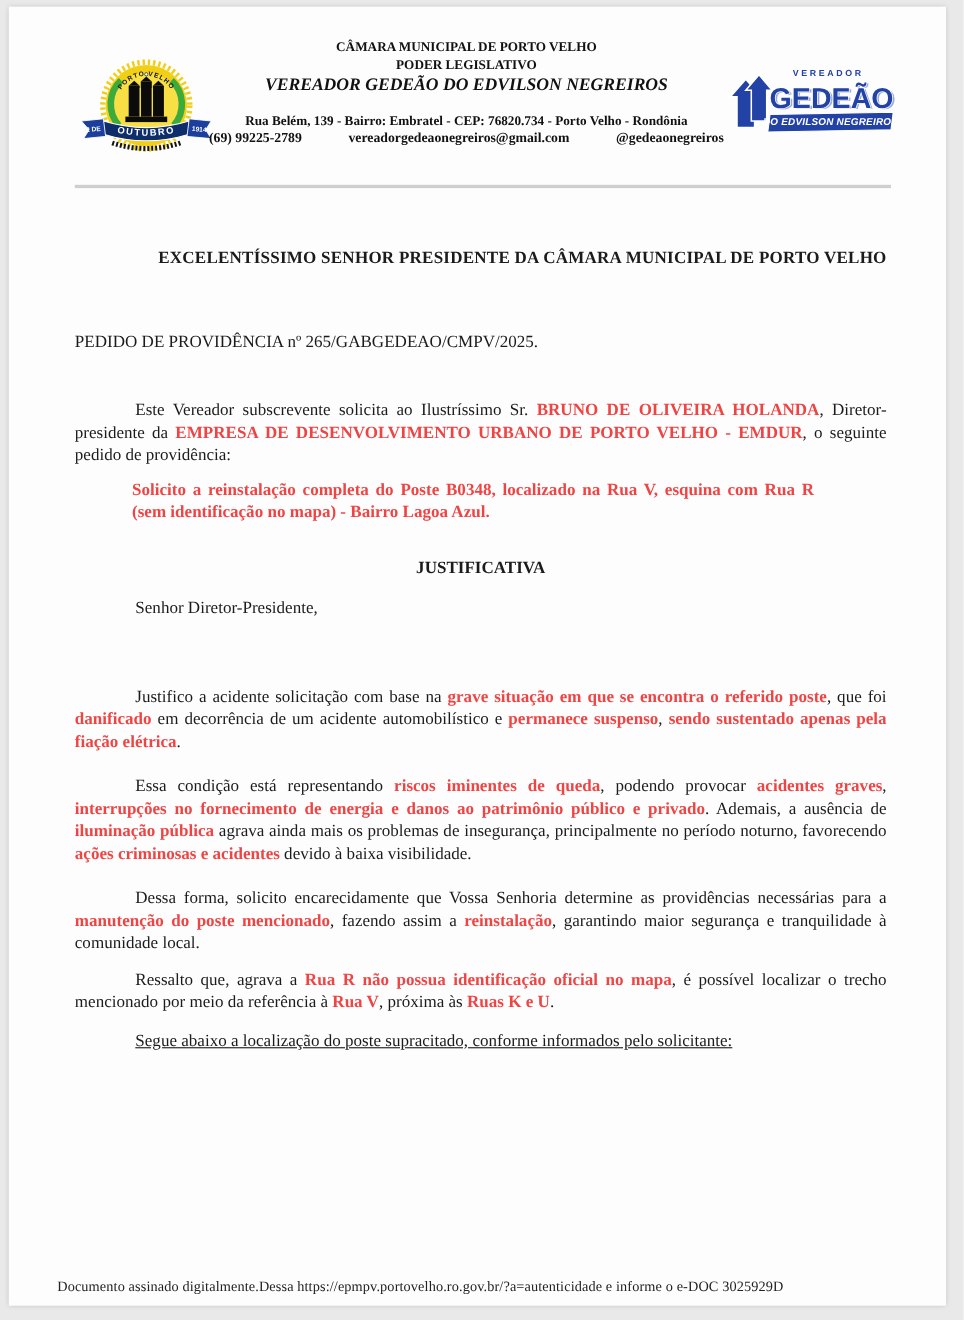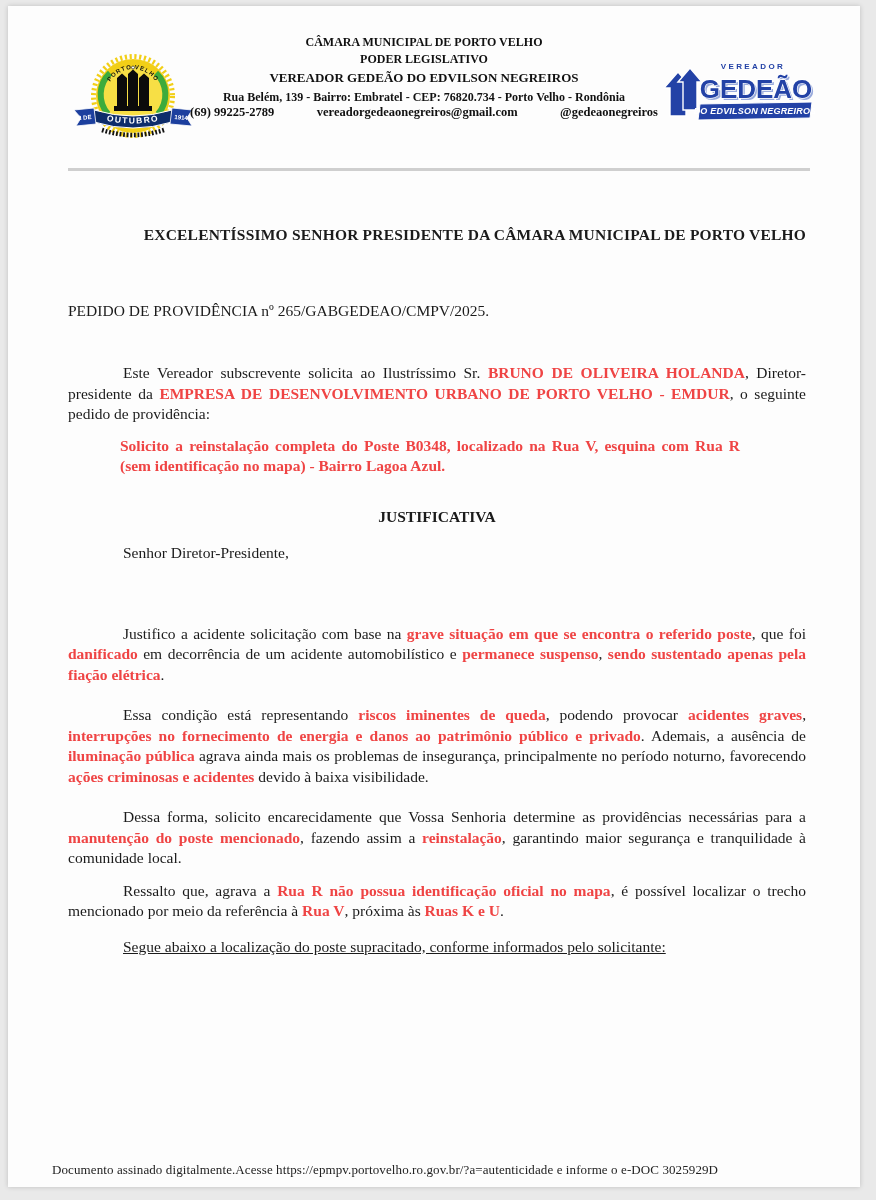--- a/index.html
+++ b/index.html
@@ -12,22 +12,22 @@
   .page {
     position:absolute; left:8px; top:6px; width:852px; height:1181px;
     background:var(--page-bg,#fdfdfd);
     box-shadow:0 0 5px rgba(0,0,0,.18);
   }
   
   .seal { position:absolute; left:64px; top:44px; width:124px; height:94px; }
   .logo-right { position:absolute; left:655px; top:52px; width:152px; height:66px; }
   .lh-text { position:absolute; left:180px; top:28px; width:472px; text-align:center; color:#111; }
   .lh1 { font-size:12px; font-weight:bold; line-height:17px; }
-  .lh2 { font-size:13px; font-weight:bold; line-height:19px; }
-  .lh-addr { font-size:12px; font-weight:bold; line-height:14px; margin-top:3px; }
+  .lh2 { font-size:16px; font-weight:bold; line-height:19px;font-style:italic; }
+  .lh-addr { font-size:12px; font-weight:bold; line-height:14px; margin-top:16px; }
   .lh-contact { display:flex; justify-content:space-between; font-size:12.5px; line-height:15px; margin-top:1px; padding:0 2px; font-weight:bold; }
   .divider { position:absolute; left:60px; top:162px; width:742px; height:3px; background:var(--divider,#cfcfcf); }
   
   .content {
     position:absolute; left:60px; top:195px; width:738px;
     font-size:15.5px; line-height:20.5px; color:var(--text,#1b1b1b);
   }
   .title { font-weight:bold; text-align:right; white-space:nowrap; letter-spacing:.2px;margin-top:24px; }
   .reference { margin-top:55px; }
   .dateline { margin-top:20px; text-align:right; }
@@ -125,14 +125,14 @@
     <div class="heading">JUSTIFICATIVA</div>
     <p class="salutation">Senhor Diretor-Presidente,</p>
 
     <p class="para gap-xl"><span>Justifico a acidente solicitação com base na </span><b>grave situação em que se encontra o referido poste</b><span>, que foi </span><b>danificado</b><span> em decorrência de um acidente automobilístico e </span><b>permanece suspenso</b><span>, </span><b>sendo sustentado apenas pela fiação elétrica</b><span>.</span></p>
     <p class="para"><span>Essa condição está representando </span><b>riscos iminentes de queda</b><span>, podendo provocar </span><b>acidentes graves</b><span>, </span><b>interrupções no fornecimento de energia e danos ao patrimônio público e privado</b><span>. Ademais, a ausência de </span><b>iluminação pública</b><span> agrava ainda mais os problemas de insegurança, principalmente no período noturno, favorecendo </span><b>ações criminosas e acidentes</b><span> devido à baixa visibilidade.</span></p>
     <p class="para"><span>Dessa forma, solicito encarecidamente que Vossa Senhoria determine as providências necessárias para a </span><b>manutenção do poste mencionado</b><span>, fazendo assim a </span><b>reinstalação</b><span>, garantindo maior segurança e tranquilidade à comunidade local.</span></p>
     <p class="para gap-sm"><span>Ressalto que, agrava a </span><b>Rua R não possua identificação oficial no mapa</b><span>, é possível localizar o trecho mencionado por meio da referência à </span><b>Rua V</b><span>, próxima às </span><b>Ruas K e U</b><span>.</span></p>
     <p class="para gap-xs">Segue abaixo a localização do poste supracitado, conforme informados pelo solicitante:</p>
   </div>
 
-  <div class="footer">Documento assinado digitalmente.Acesse https://epmpv.portovelho.ro.gov.br/?a=autenticidade e informe o e-DOC 3025929D</div>
+  <div class="footer">Documento assinado digitalmente.Dessa https://epmpv.portovelho.ro.gov.br/?a=autenticidade e informe o e-DOC 3025929D</div>
 </div>
 
 </body></html>

